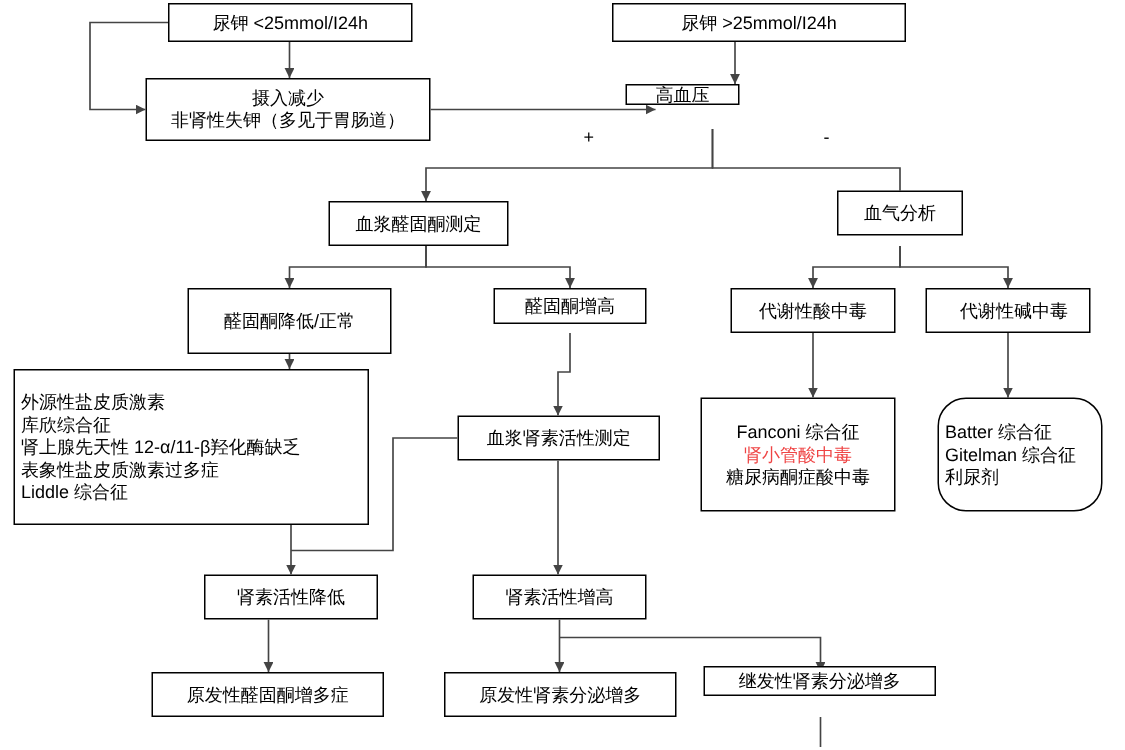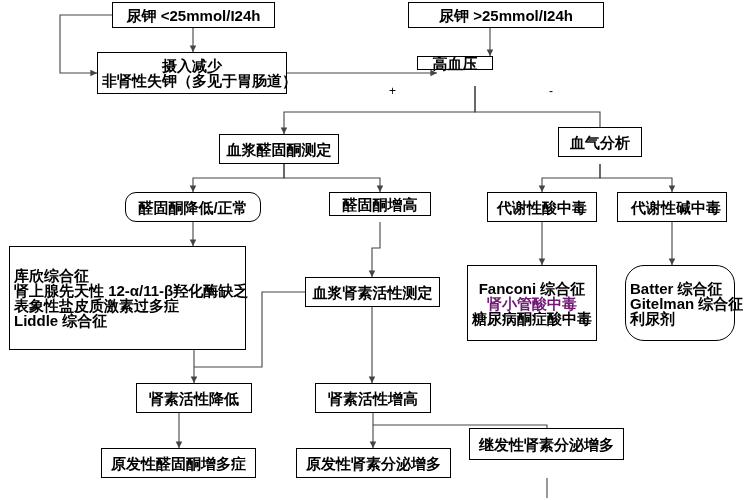--- a/index.html
+++ b/index.html
@@ -19,39 +19,38 @@
     position: absolute;
     box-sizing: border-box;
     border: 1px solid #000000;
     background: #ffffff;
     color: #000000;
     display: flex;
     flex-direction: column;
     align-items: center;
     justify-content: center;
     text-align: center;
-    font-size: 15px;
+    font-size: 12px;
     line-height: 15px;
     padding: 2px 4px;
     white-space: nowrap;
-    font-weight: bold;
   }
   .node.left {
     align-items: flex-start;
     text-align: left;
   }
   .node .line {
     display: block;
     width: 100%;
   }
   .node.left .line {
     text-align: left;
   }
   .red {
-    color: #701a75;
+    color: #ef4444;
   }
   svg.edges {
     position: absolute;
     left: 0;
     top: 0;
     width: 750px;
     height: 500px;
     pointer-events: none;
   }
   .sign {
@@ -110,33 +109,34 @@
       </div>
       <div class="node" style="left: 417px; top: 56px; width: 76px; height: 14px;">
         <span class="line">高血压</span>
       </div>
       <div class="node" style="left: 219px; top: 134px; width: 120px; height: 30px;">
         <span class="line">血浆醛固酮测定</span>
       </div>
       <div class="node" style="left: 558px; top: 127px; width: 84px; height: 30px;">
         <span class="line">血气分析</span>
       </div>
-      <div class="node" style="left: 125px; top: 192px; width: 136px; height: 30px; border-radius: 11px;">
+      <div class="node" style="left: 125px; top: 192px; width: 136px; height: 44px;">
         <span class="line">醛固酮降低/正常</span>
       </div>
       <div class="node" style="left: 329px; top: 192px; width: 102px; height: 24px;">
         <span class="line">醛固酮增高</span>
       </div>
       <div class="node" style="left: 487px; top: 192px; width: 110px; height: 30px;">
         <span class="line">代谢性酸中毒</span>
       </div>
       <div class="node" style="left: 617px; top: 192px; width: 110px; height: 30px; padding-left: 12px;">
         <span class="line">代谢性碱中毒</span>
       </div>
       <div class="node left" style="left: 9px; top: 246px; width: 237px; height: 104px;">
+        <span class="line">外源性盐皮质激素</span>
         <span class="line">库欣综合征</span>
         <span class="line">肾上腺先天性 12-α/11-β羟化酶缺乏</span>
         <span class="line">表象性盐皮质激素过多症</span>
         <span class="line">Liddle 综合征</span>
       </div>
       <div class="node" style="left: 467px; top: 265px; width: 130px; height: 76px;">
         <span class="line">Fanconi 综合征</span>
         <span class="line red">肾小管酸中毒</span>
         <span class="line">糖尿病酮症酸中毒</span>
       </div>
@@ -153,21 +153,21 @@
       </div>
       <div class="node" style="left: 315px; top: 383px; width: 116px; height: 30px;">
         <span class="line">肾素活性增高</span>
       </div>
       <div class="node" style="left: 101px; top: 448px; width: 155px; height: 30px;">
         <span class="line">原发性醛固酮增多症</span>
       </div>
       <div class="node" style="left: 296px; top: 448px; width: 155px; height: 30px;">
         <span class="line">原发性肾素分泌增多</span>
       </div>
-      <div class="node" style="left: 469px; top: 428px; width: 155px; height: 32px;">
+      <div class="node" style="left: 469px; top: 444px; width: 155px; height: 20px;">
         <span class="line">继发性肾素分泌增多</span>
       </div>
     </div>
   <div id="sign-layer">
       <div class="sign" style="left: 389px; top: 84px;">+</div>
       <div class="sign" style="left: 549px; top: 84px;">-</div>
     </div>
 
 </div>
 

